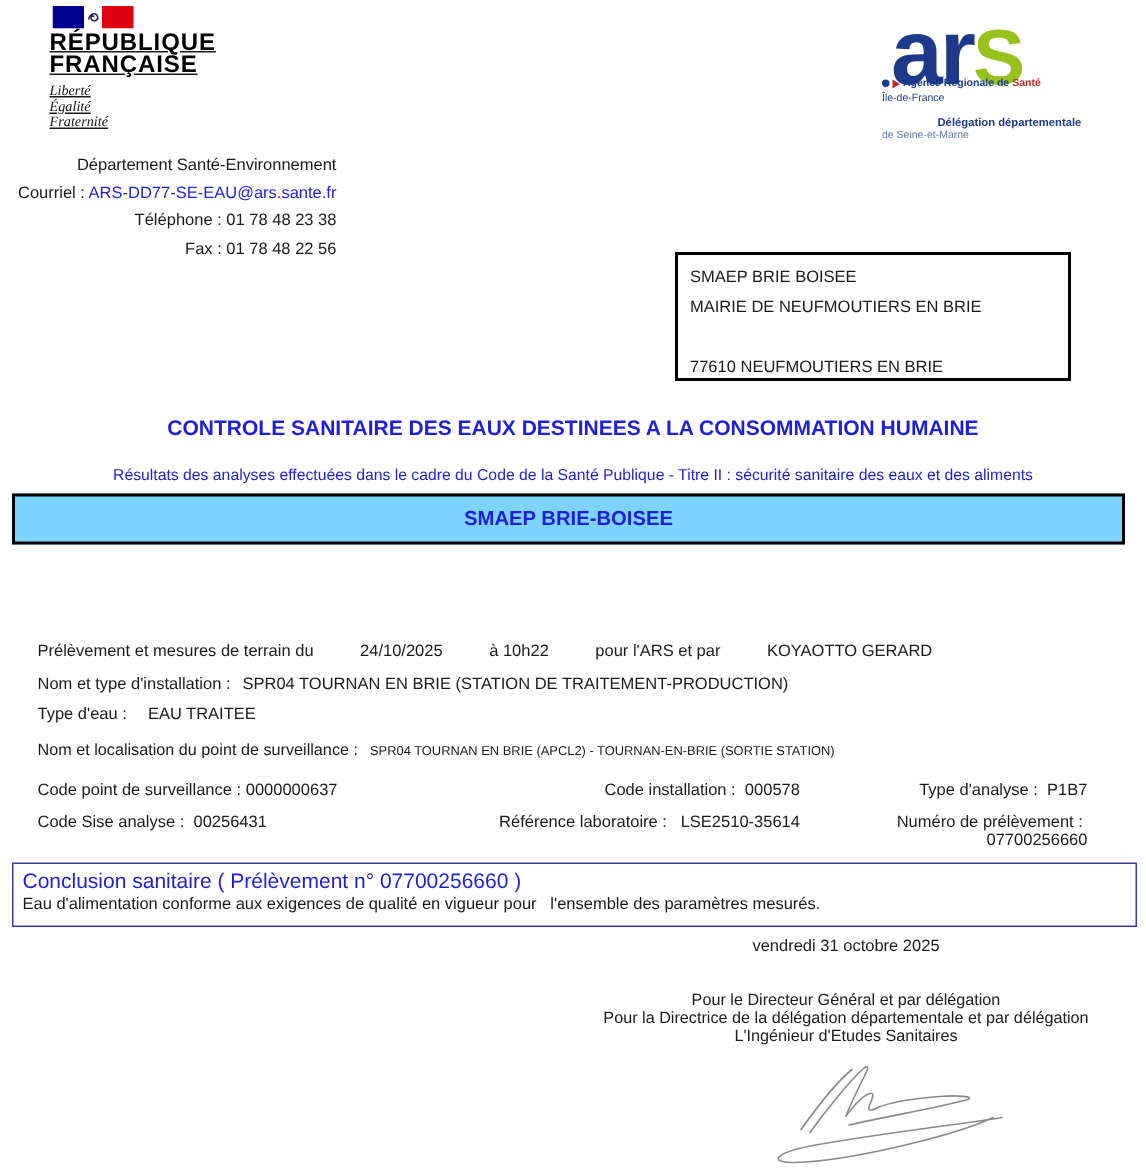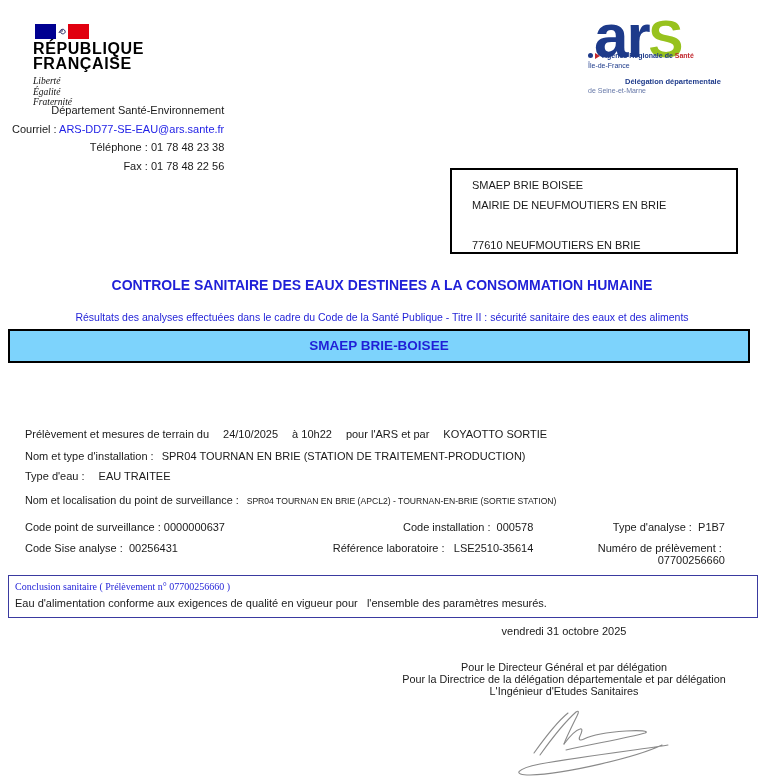--- a/index.html
+++ b/index.html
@@ -1,21 +1,21 @@
 <!DOCTYPE html>
 <html><head>
 <meta charset="utf-8">
 <style>
   html,body{margin:0;padding:0;background:#fff;}
   .page{position:relative;width:764px;height:784px;background:#fff;
         font-family:"Liberation Sans","DejaVu Sans",sans-serif;
         font-size:11px;color:#1a1a1a;overflow:hidden;}
 
   
-  .marianne{position:absolute;left:33px;top:24px;}
+  .marianne{position:absolute;left:33px;top:4px;text-decoration:underline;}
   .marianne .flag{display:block;margin-left:2px;}
   .marianne .rep{font-size:16px;font-weight:bold;letter-spacing:.6px;line-height:14.5px;color:#000;margin-top:3px;}
   .marianne .motto{font-family:"Liberation Serif","DejaVu Serif",serif;font-style:italic;
                    font-size:9.5px;line-height:10.5px;color:#111;margin-top:5px;}
 
   
   .ars{position:absolute;left:588px;top:14px;width:176px;height:86px;}
   .ars-word{position:absolute;left:6px;top:-8px;font-weight:bold;letter-spacing:-2px;line-height:60px;}
   .ars-ar{font-size:62px;color:#1d3a8a;}
   .ars-s{font-size:52px;color:#97c21e;}
@@ -27,51 +27,51 @@
   .ars-deleg{position:absolute;left:0;top:63px;font-size:7.5px;font-weight:bold;color:#1d3a8a;margin-left:37px;}
   .ars-deleg-sub{position:absolute;left:0;top:73px;font-size:7px;color:#6678a8;}
 
   
   .contact{position:absolute;left:12px;top:104px;font-size:11px;}
   .contact .row{margin-bottom:6.5px;line-height:12px;text-align:right;}
   .email{color:#2222e6;text-decoration:none;}
 
   
   .recipient{position:absolute;left:450px;top:168px;width:244px;height:72px;
-             border:2px solid #000;padding:5px 20px;line-height:20px;font-size:11px;background:#fff;}
+             border:2px solid #000;padding:5px 8px;line-height:20px;font-size:11px;background:#fff;}
   .recipient .blank{height:20px;}
   .doc-title{position:absolute;left:0;top:277px;width:100%;text-align:center;
              font-size:14px;font-weight:bold;color:#1f1fd7;}
   .doc-subtitle{position:absolute;left:0;top:311px;width:100%;text-align:center;
              font-size:10.5px;color:#1f1fd7;}
   .name-box{position:absolute;left:8px;top:329px;width:738px;border:2px solid #000;
              padding:7px 0 8px 0;text-align:center;font-size:13.5px;font-weight:bold;color:#1f1fd7;background:#7dd3fc;}
   .lab-line{position:absolute;left:0;top:386px;width:100%;text-align:center;font-size:10.5px;color:#1f1fd7;}
 
   
   .field{position:absolute;left:25px;white-space:nowrap;font-size:11px;}
   .f-sampling{top:428px;}
-  .f-sampling .tok{margin-right:14px;}
+  .f-sampling .tok{margin-right:31px;}
   .f-install{top:450px;}
   .f-water{top:470px;}
   .f-surv{top:494px;font-size:10.8px;}
   .f-surv .small{font-size:8.6px;}
   .gap-s{display:inline-block;width:8px;}
   .gap-m{display:inline-block;width:14px;}
 
   .codes-row{position:absolute;left:25px;width:706px;display:grid;grid-template-columns:38% 34% 28%;font-size:11px;}
   .codes-row .c2{text-align:right;}
   .codes-row .c3{text-align:right;padding-right:6px;}
   .cr1{top:521px;}
   .cr2{top:542px;}
 
   
   .conclusion{position:absolute;left:8px;top:575px;width:736px;border:1px solid #3a3aa0;
               padding:3px 6px 6px 6px;background:#fff;}
-  .conclusion .c-title{color:#1f1fd7;font-size:10px;line-height:16px;font-family:Liberation Serif, serif;}
+  .conclusion .c-title{color:#1f1fd7;font-size:14px;line-height:16px;}
   .conclusion .c-text{color:#1a1a1a;font-size:11px;line-height:16px;white-space:pre-wrap;}
 
   
   .signoff{position:absolute;left:370px;top:625px;width:388px;text-align:center;font-size:10.8px;line-height:12px;}
   .signoff .date{margin-bottom:24px;font-size:11px;}
   .sig-svg{position:absolute;left:492px;top:693px;}
 </style>
 </head>
 <body>
 
@@ -123,21 +123,21 @@
     <div>77610 NEUFMOUTIERS EN BRIE</div>
   </div>
 
   <div class="doc-title">CONTROLE SANITAIRE DES EAUX DESTINEES A LA CONSOMMATION HUMAINE</div>
   <div class="doc-subtitle">Résultats des analyses effectuées dans le cadre du Code de la Santé Publique - Titre II : sécurité sanitaire des eaux et des aliments</div>
 
   <div class="name-box">SMAEP BRIE-BOISEE</div>
 
 
   <div class="field f-sampling">
-    <span class="tok">Prélèvement et mesures de terrain du</span><span class="tok">24/10/2025</span><span class="tok">à 10h22</span><span class="tok">pour l'ARS et par</span><span>KOYAOTTO SORTIE</span>
+    <span class="tok">Prélèvement et mesures de terrain du</span><span class="tok">24/10/2025</span><span class="tok">à 10h22</span><span class="tok">pour l'ARS et par</span><span>KOYAOTTO GERARD</span>
   </div>
 
   <div class="field f-install">
     <span>Nom et type d'installation :</span><span class="gap-s"></span><span>SPR04 TOURNAN EN BRIE (STATION DE TRAITEMENT-PRODUCTION)</span>
   </div>
 
   <div class="field f-water">
     <span>Type d'eau :</span><span class="gap-m"></span><span>EAU TRAITEE</span>
   </div>
 

